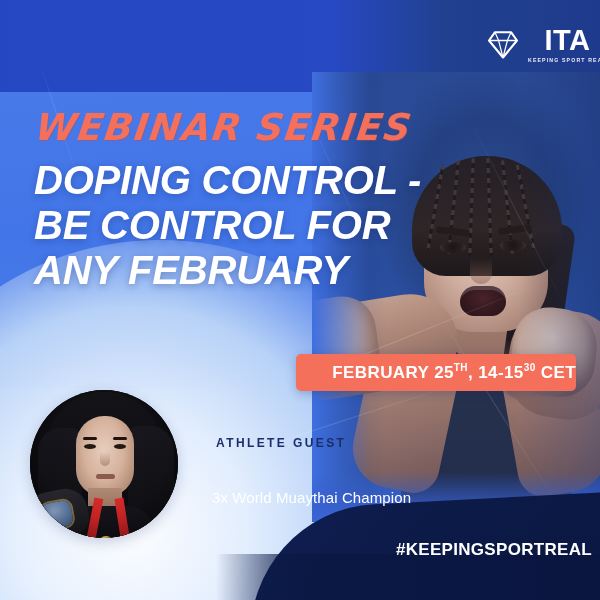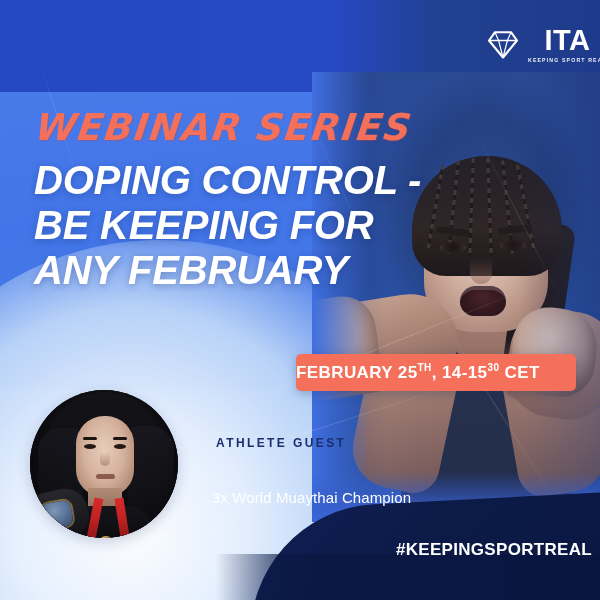--- a/index.html
+++ b/index.html
@@ -294,21 +294,21 @@
 
   
   .date-badge {
     position: absolute;
     left: 296px; top: 354px;
     width: 280px; height: 37px;
     background: #f4705b;
     border-radius: 5px;
     display: flex;
     align-items: center;
-    justify-content: flex-start;
+    justify-content: flex-end;
     box-shadow: 0 3px 10px rgba(20,40,100,.25);
   }
   .date-badge .db-text {
     color: #ffffff;
     font-size: 17px;
     font-weight: 700;
     letter-spacing: .4px;
     white-space: nowrap;
   }
   .date-badge sup { font-size: 10px; vertical-align: super; font-weight: 700; }
@@ -511,21 +511,21 @@
     <span class="logo-text-wrap">
       <span class="logo-word">ITA</span>
       <span class="logo-tag">KEEPING SPORT REAL</span>
     </span>
   </div>
 
   <div class="kicker">WEBINAR SERIES</div>
 
   <div class="headline">
     <span class="hl-line">DOPING CONTROL -</span>
-    <span class="hl-line">BE KEEPING FOR</span>
+    <span class="hl-line">BE CONTROL FOR</span>
     <span class="hl-line">ANY FEBRUARY</span>
   </div>
 
   <div class="date-badge">
     <span class="db-text"><span>FEBRUARY 25</span><sup>TH</sup><span>, </span><span>14-15</span><sup>30</sup><span> CET</span></span>
   </div>
 
   <div class="portrait">
     <div class="pt-bg"></div>
     <div class="pt-hair"></div>

